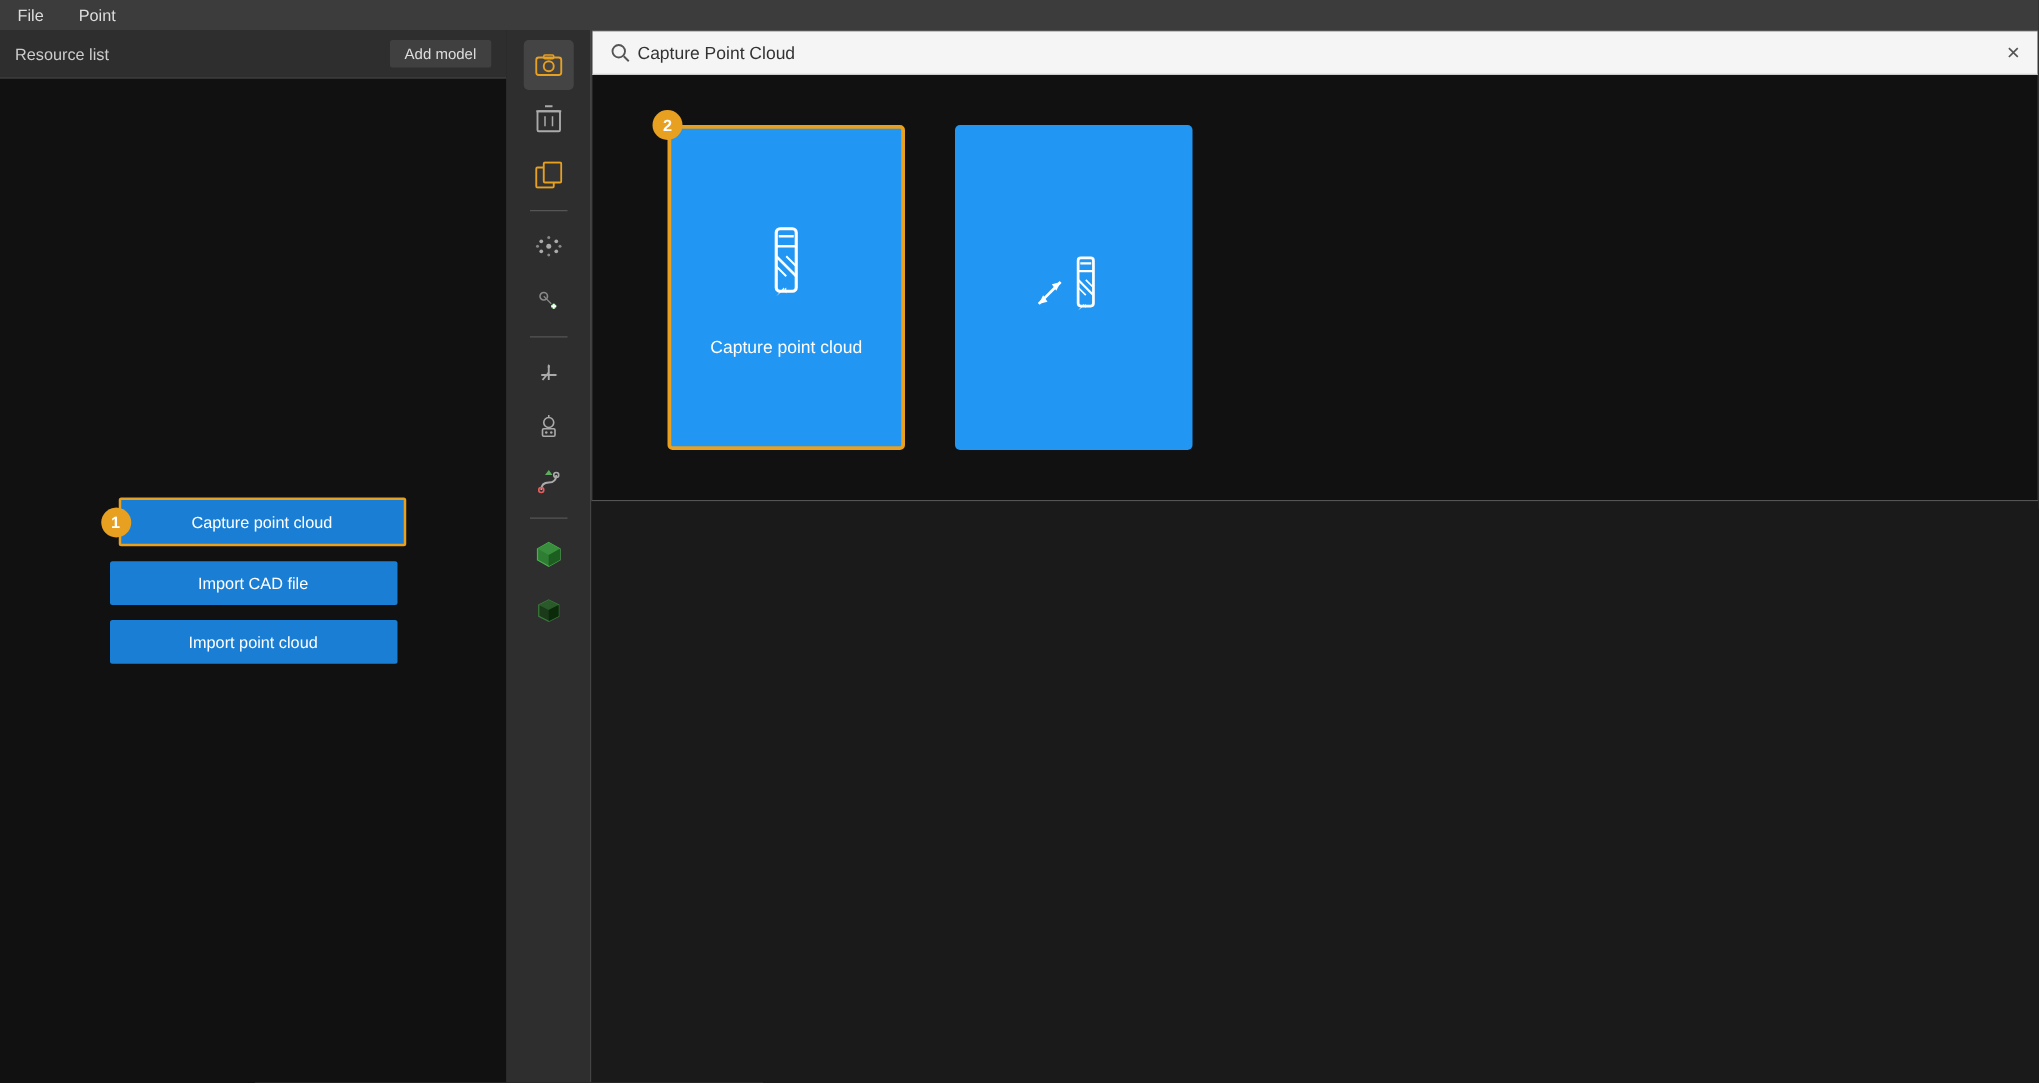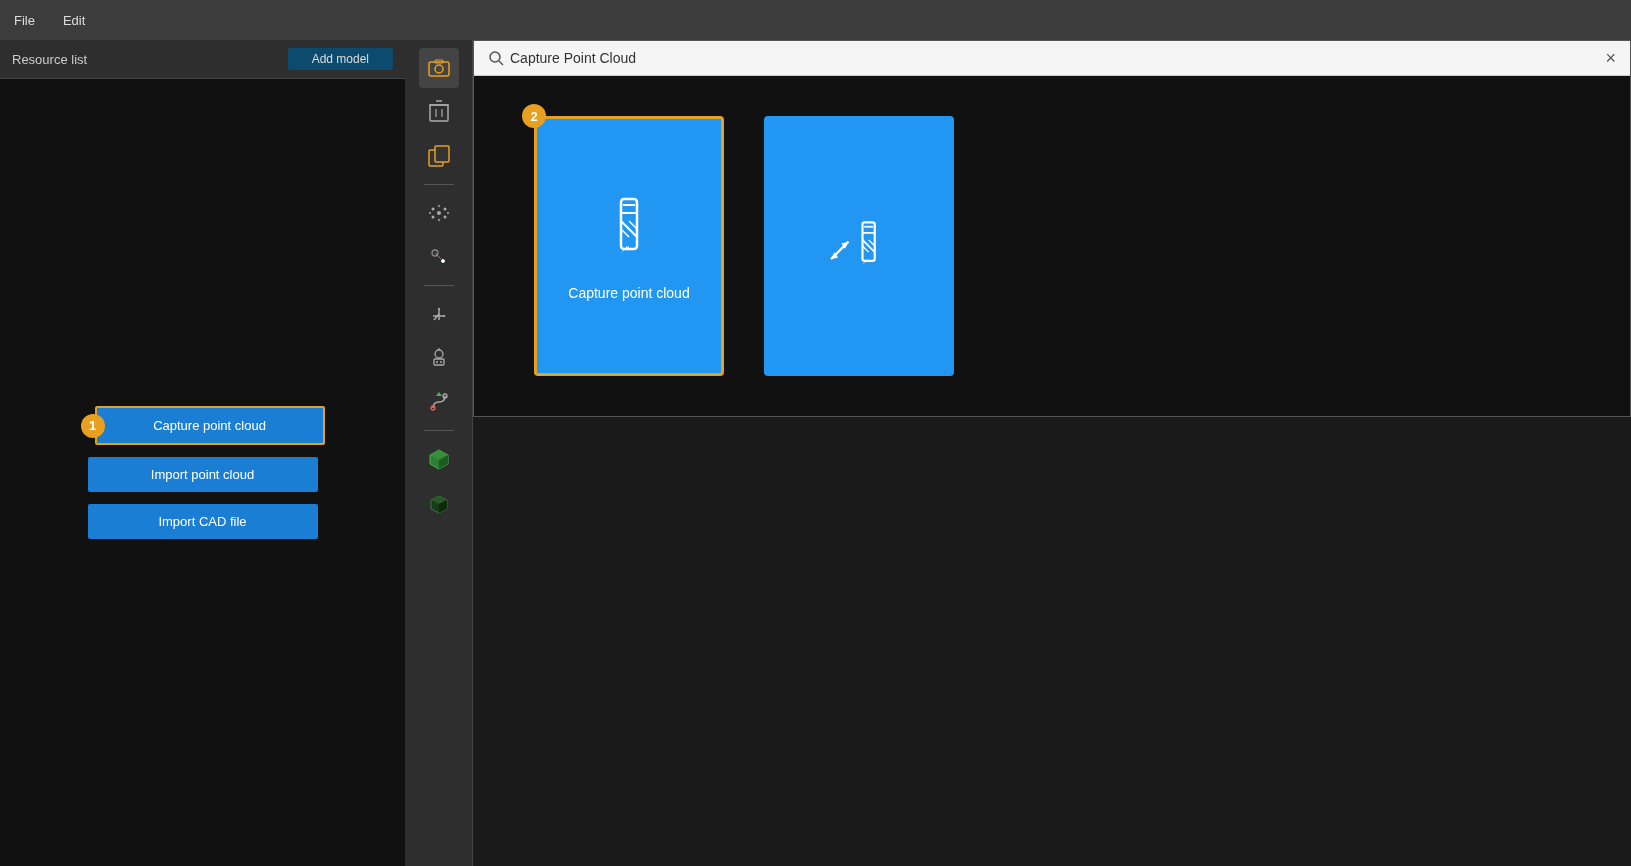--- a/index.html
+++ b/index.html
@@ -13,21 +13,21 @@
       overflow: hidden;
       display: flex;
       flex-direction: column;
     }
 
     
     .menubar {
       display: flex;
       align-items: center;
       background: #3c3c3c;
-      height: 40px;
+      height: 24px;
       padding: 0 8px;
       gap: 16px;
       flex-shrink: 0;
     }
     .menubar-item {
       color: #ddd;
       font-size: 13px;
       cursor: pointer;
       padding: 2px 6px;
     }
@@ -54,24 +54,24 @@
       justify-content: space-between;
       padding: 8px 12px;
       background: #2e2e2e;
       border-bottom: 1px solid #444;
     }
     .resource-title {
       color: #ccc;
       font-size: 13px;
     }
     .add-model-btn {
-      background: #0c4a6e;
+      background: #404040;
       color: #ddd;
       border: none;
-      padding: 4px 24px;
+      padding: 4px 12px;
       font-size: 12px;
       cursor: pointer;
       border-radius: 2px;
     }
 
     .resource-content {
       flex: 1;
       background: #111;
       display: flex;
       flex-direction: column;
@@ -247,40 +247,40 @@
     }
 
     
     svg { display: block; }
   </style>
 </head>
 <body>
 
 <div class="menubar">
   <span class="menubar-item">File</span>
-  <span class="menubar-item">Edit</span>
+  <span class="menubar-item">Point</span>
 </div>
 
 <div class="main-area">
 
   <div class="left-panel">
     <div class="resource-header">
       <span class="resource-title">Resource list</span>
       <button class="add-model-btn">Add model</button>
     </div>
     <div class="resource-content">
 
       <div class="btn-wrapper" style="position:relative; margin-left:14px;">
         <span class="step-badge">1</span>
         <button class="action-btn highlighted">Capture point cloud</button>
       </div>
 
+      <button class="action-btn">Import CAD file</button>
+
       <button class="action-btn">Import point cloud</button>
-
-      <button class="action-btn">Import CAD file</button>
 
 
     </div>
   </div>
 
   <div class="toolbar">
 
     <div class="toolbar-icon active">
       <svg width="28" height="28" viewBox="0 0 28 28" fill="none">
         <rect x="4" y="8" width="20" height="14" rx="2" stroke="#e8a020" stroke-width="1.5" fill="none"></rect>

